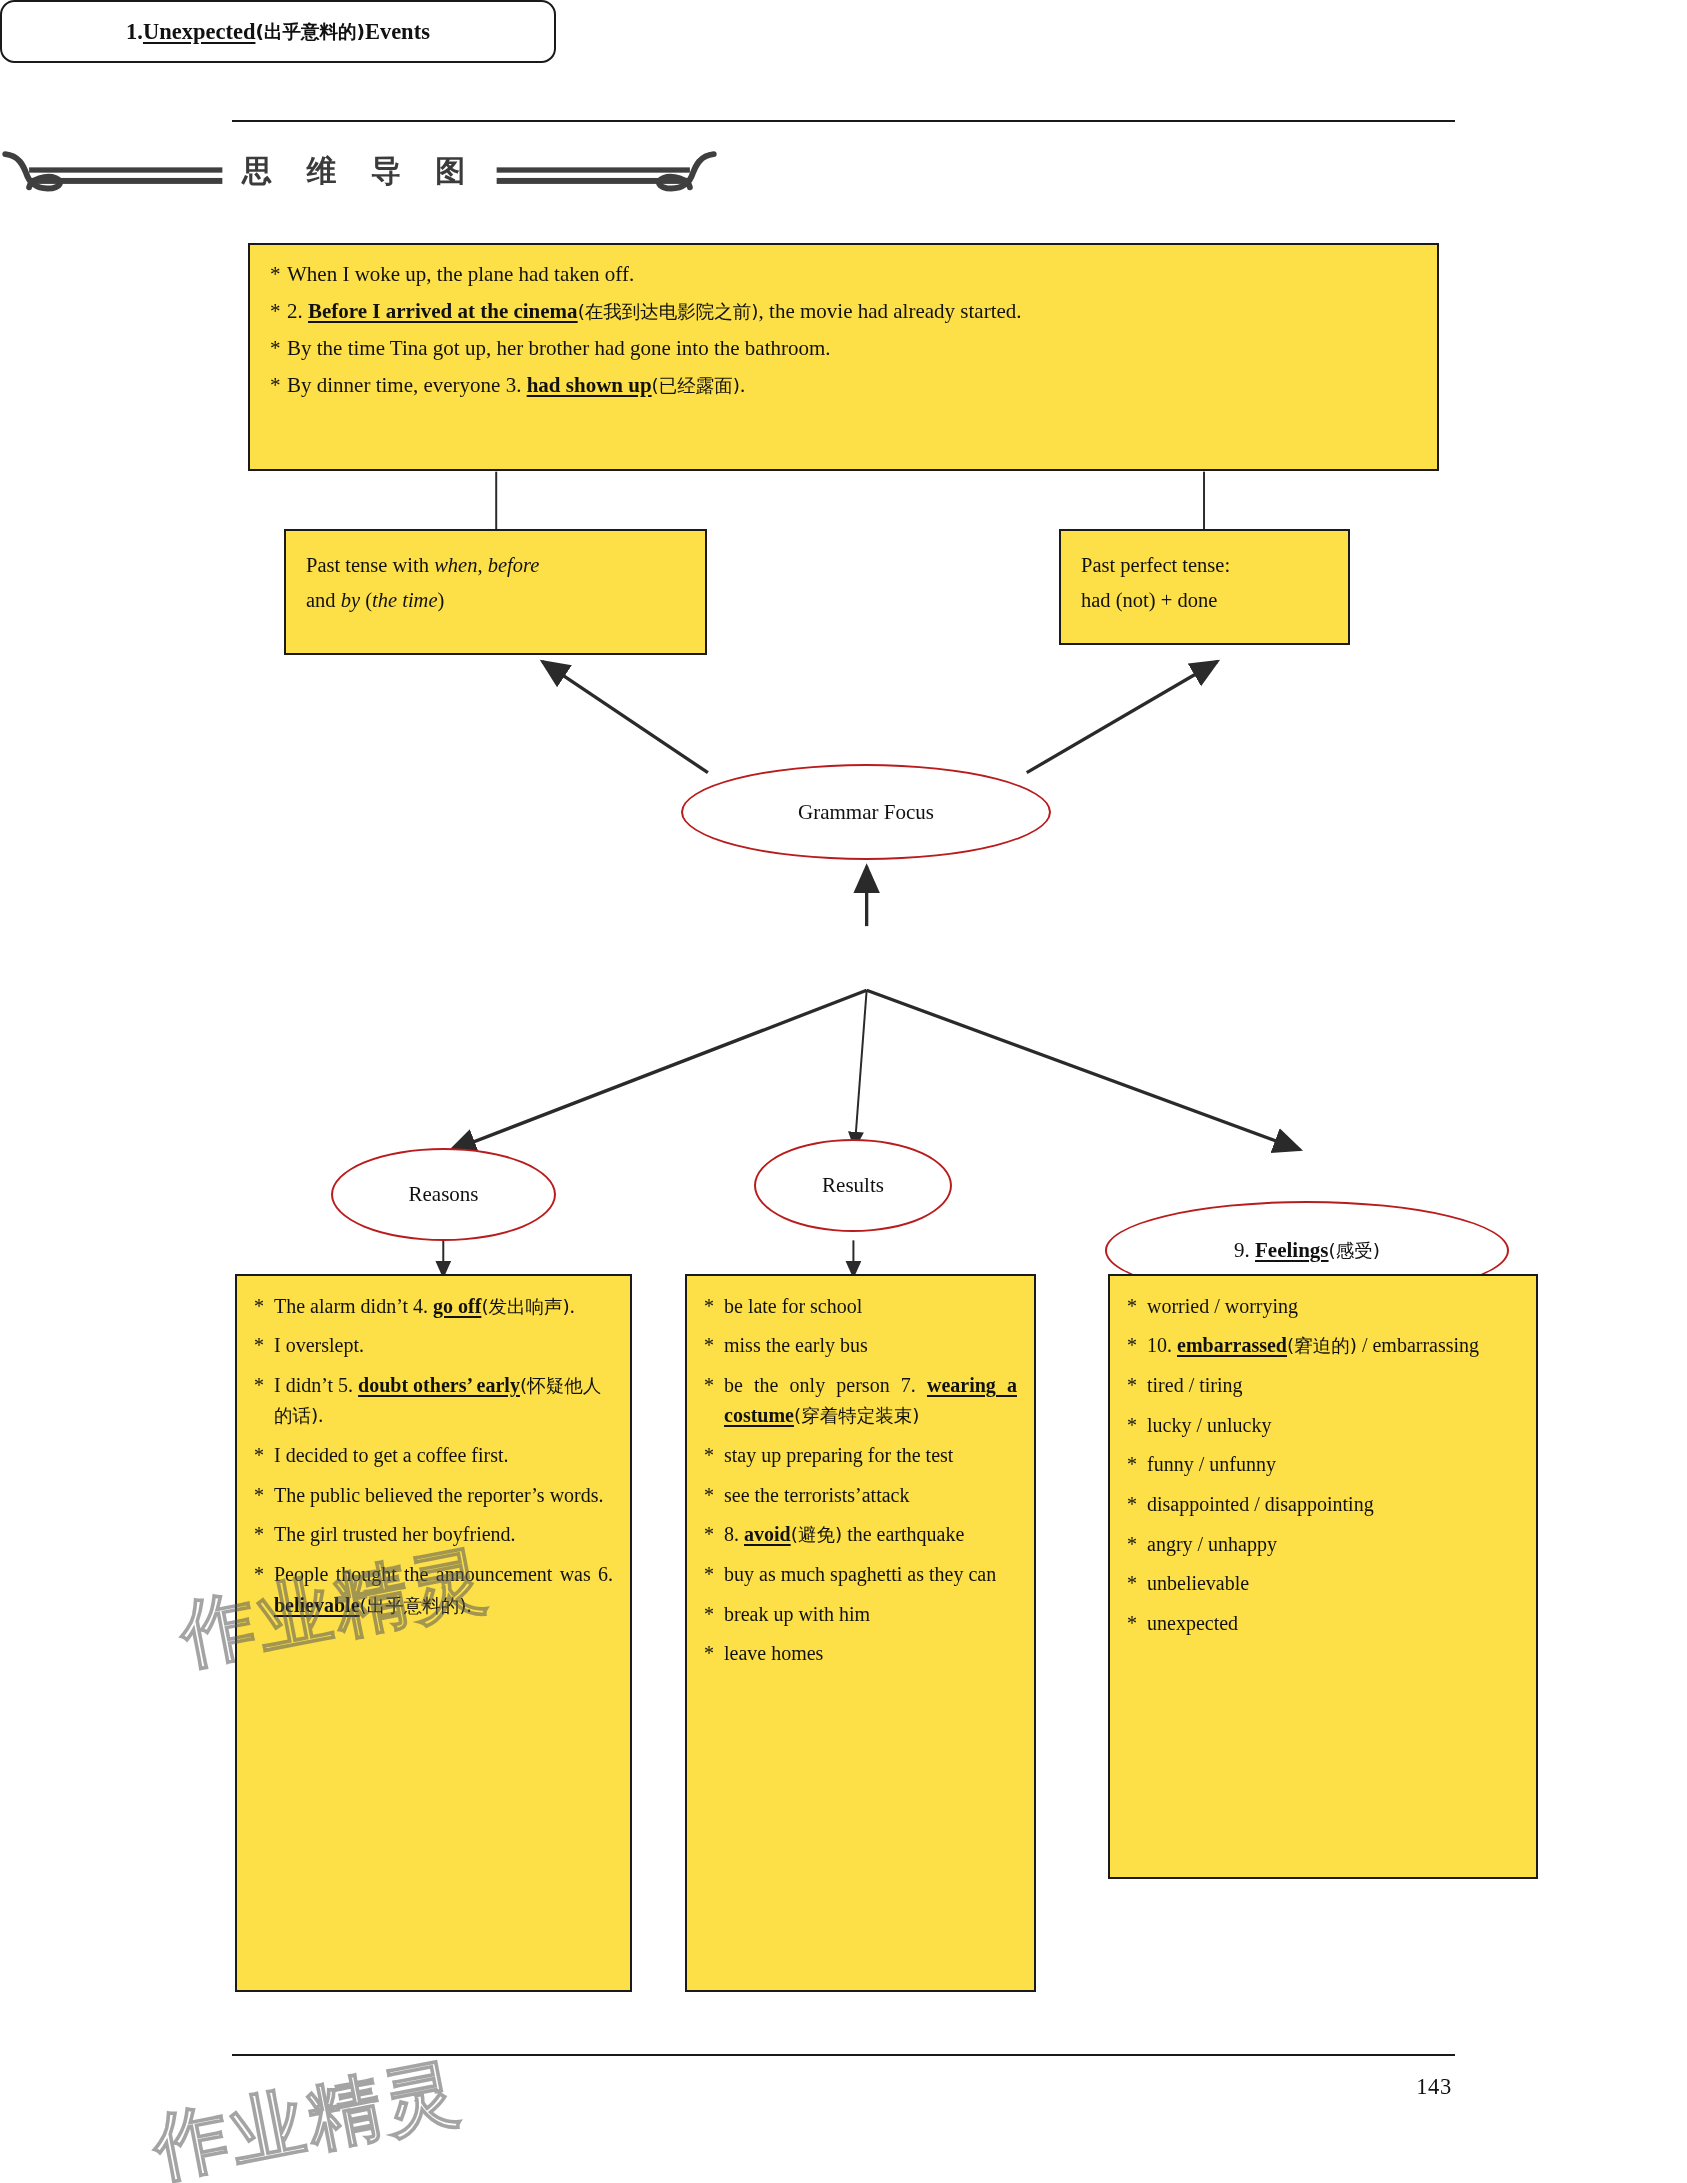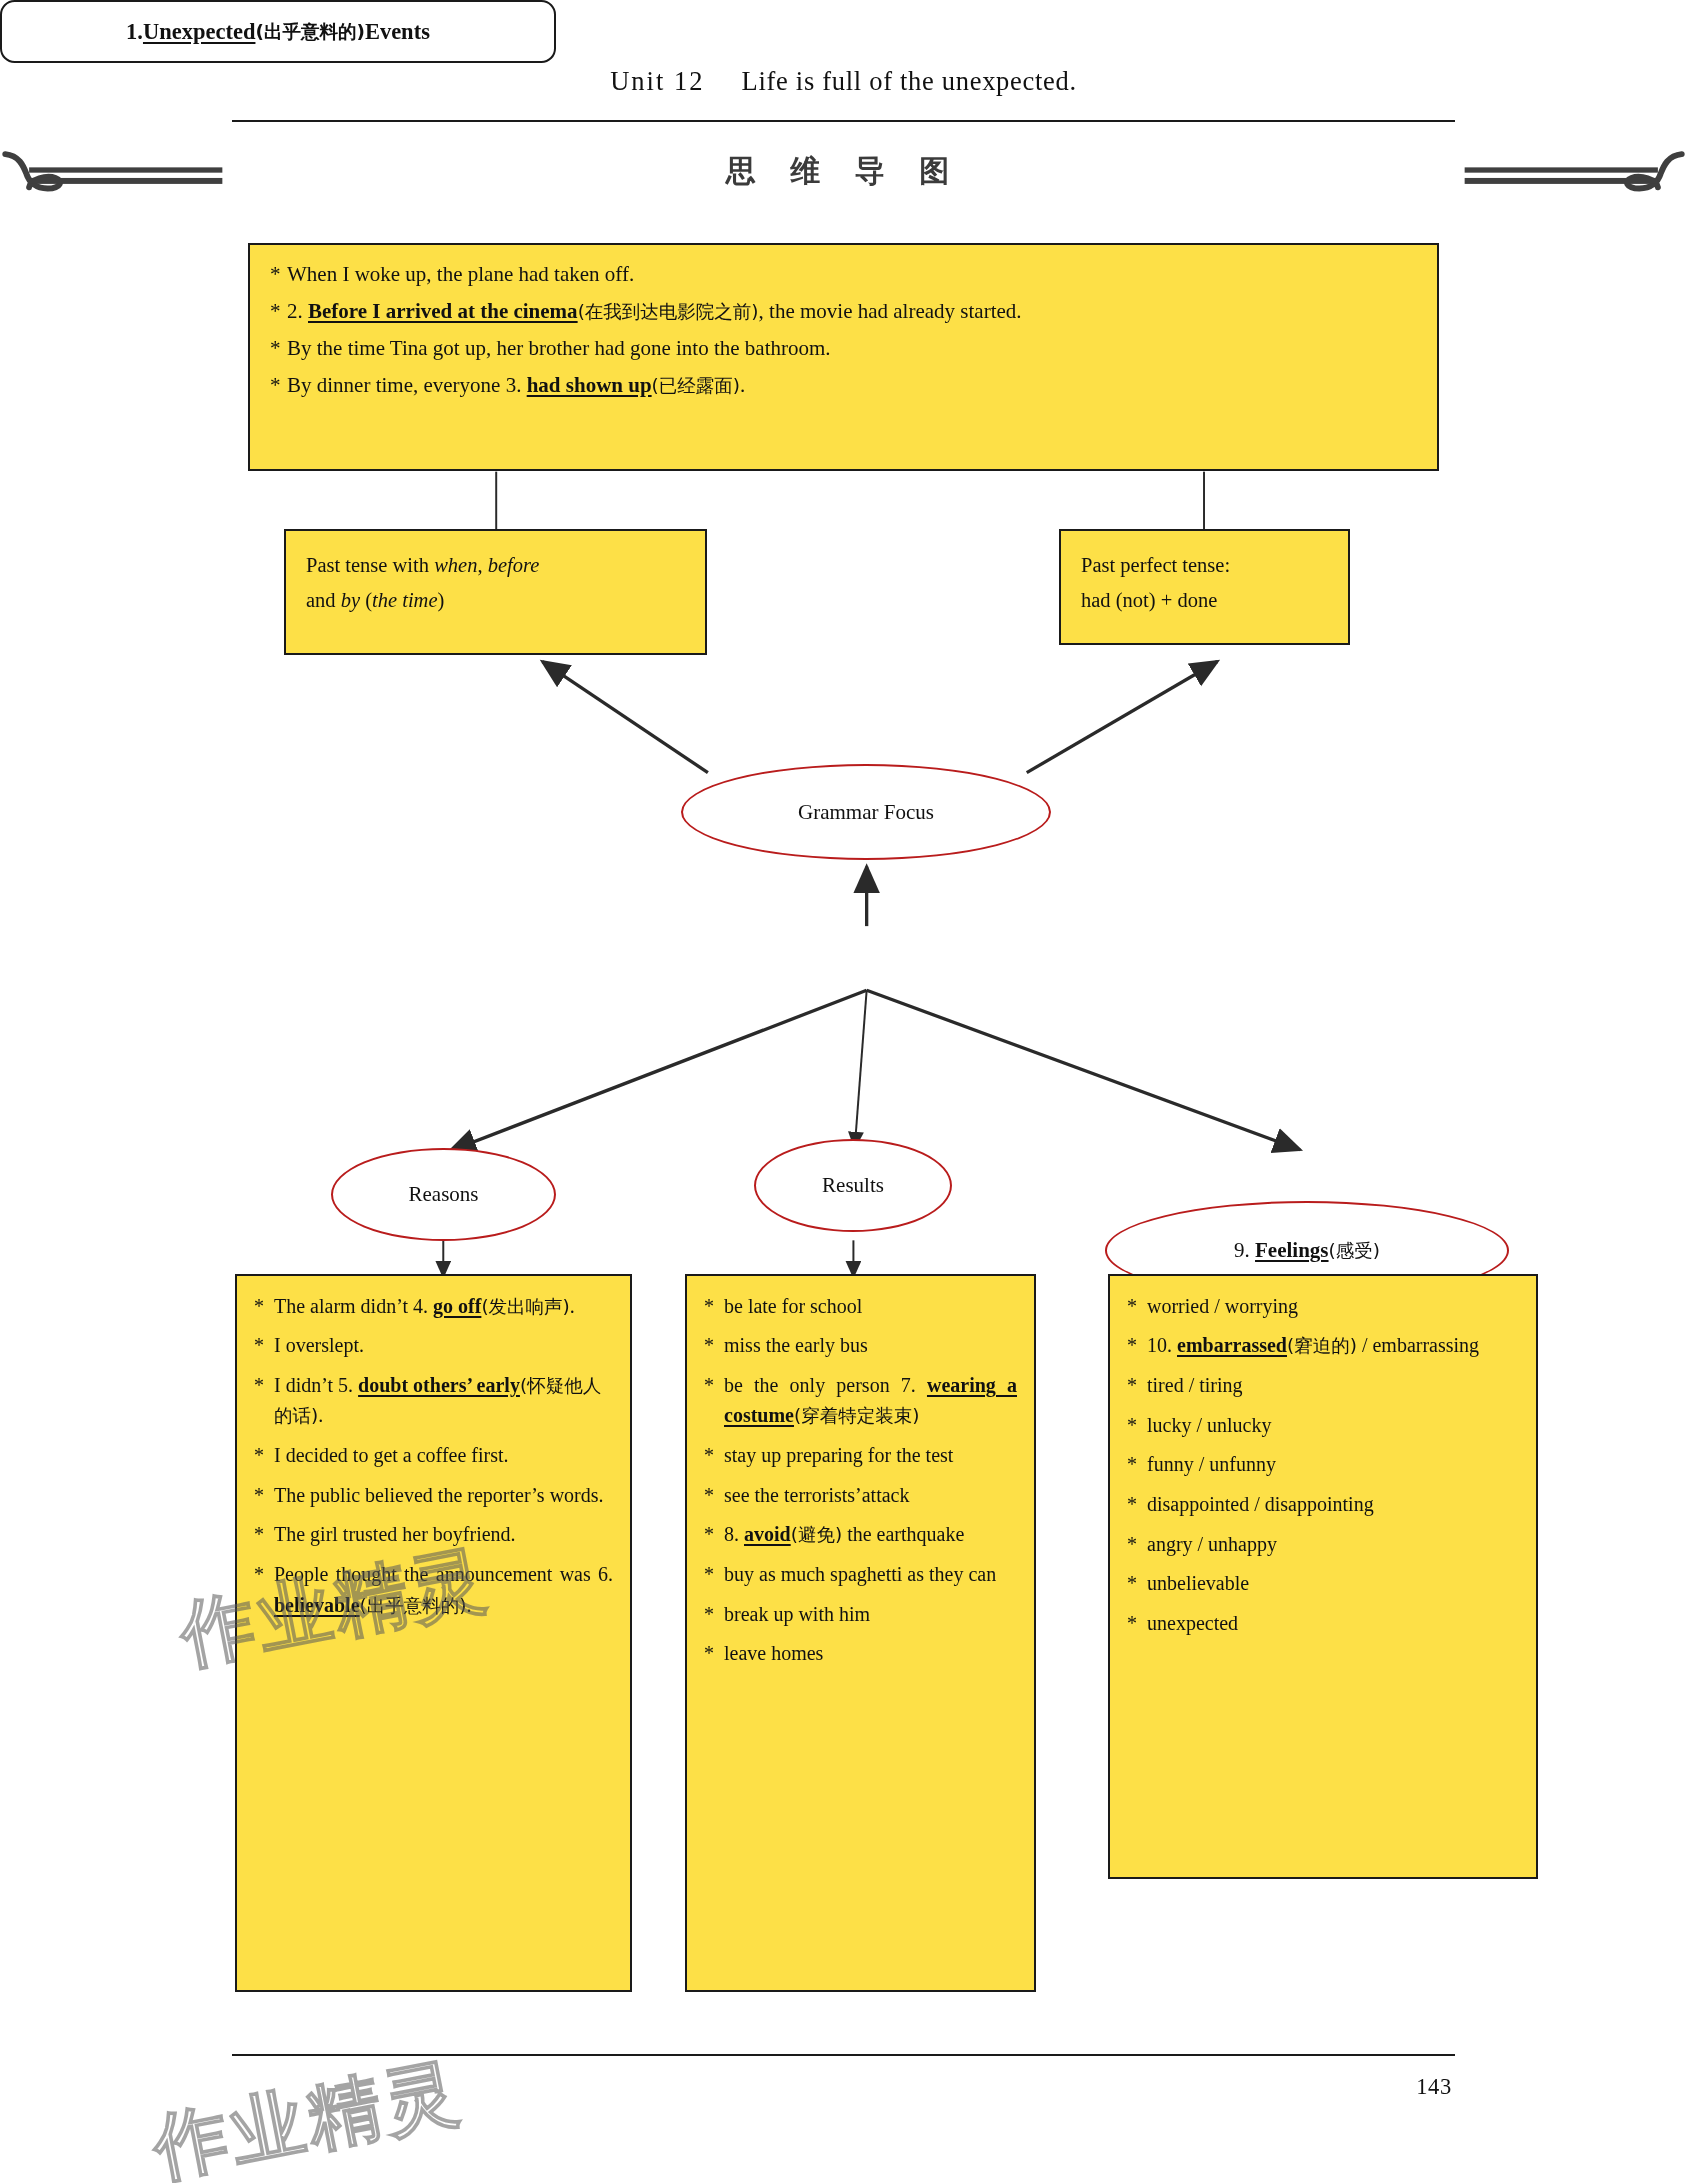--- a/index.html
+++ b/index.html
@@ -19,21 +19,21 @@
   .unit-title .u{letter-spacing:2px;}
   .unit-title .gap{display:inline-block;width:22.5px;}
   .hrule-top{
     position:absolute;left:232px;right:232px;top:120px;
     border-top:2px solid #1a1a1a;
   }
 
   
   .banner{
     position:absolute;left:0;right:0;top:132px;height:79px;
-    display:flex;align-items:center;justify-content:space-between;gap:0px;
+    display:flex;align-items:center;justify-content:flex-start;gap:0px;
   }
   .banner-text{
     font-family:"DejaVu Sans","Liberation Sans",sans-serif;
     font-size:30px;font-weight:700;letter-spacing:12px;
     color:#3b3b3b;padding:0 17px;white-space:nowrap;
   }
   .flourish{width:225px;height:60px;}
 
   
   .box{
@@ -110,25 +110,20 @@
     letter-spacing:4px;user-select:none;
   }
   #watermark-mid{left:179px;top:1558px;font-size:74px;transform:rotate(-11deg);}
   #watermark-bottom{left:152px;top:2071px;font-size:74px;transform:rotate(-11deg);}
 </style>
 </head>
 <body>
 
 <div class="page">
 
-  <div class="unit-title">
-    <span class="u">Unit 12</span>
-    <span class="gap"></span>
-    <span>Life is full of the unexpected.</span>
-  </div>
   <div class="hrule-top"></div>
 
   <div class="banner">
     <svg class="flourish" viewBox="0 0 340 90">
       <path d="M8 18 C30 20 36 38 40 48 C44 60 54 70 72 70 C92 70 96 58 84 54 C70 49 46 56 44 68" fill="none" stroke="#3f3f3f" stroke-width="9" stroke-linecap="round"></path>
       <rect x="44" y="38" width="292" height="8" fill="#3f3f3f"></rect>
       <rect x="44" y="54" width="292" height="9" fill="#3f3f3f"></rect>
     </svg>
     <div class="banner-text">思 维 导 图</div>
     <svg class="flourish" viewBox="0 0 340 90">

